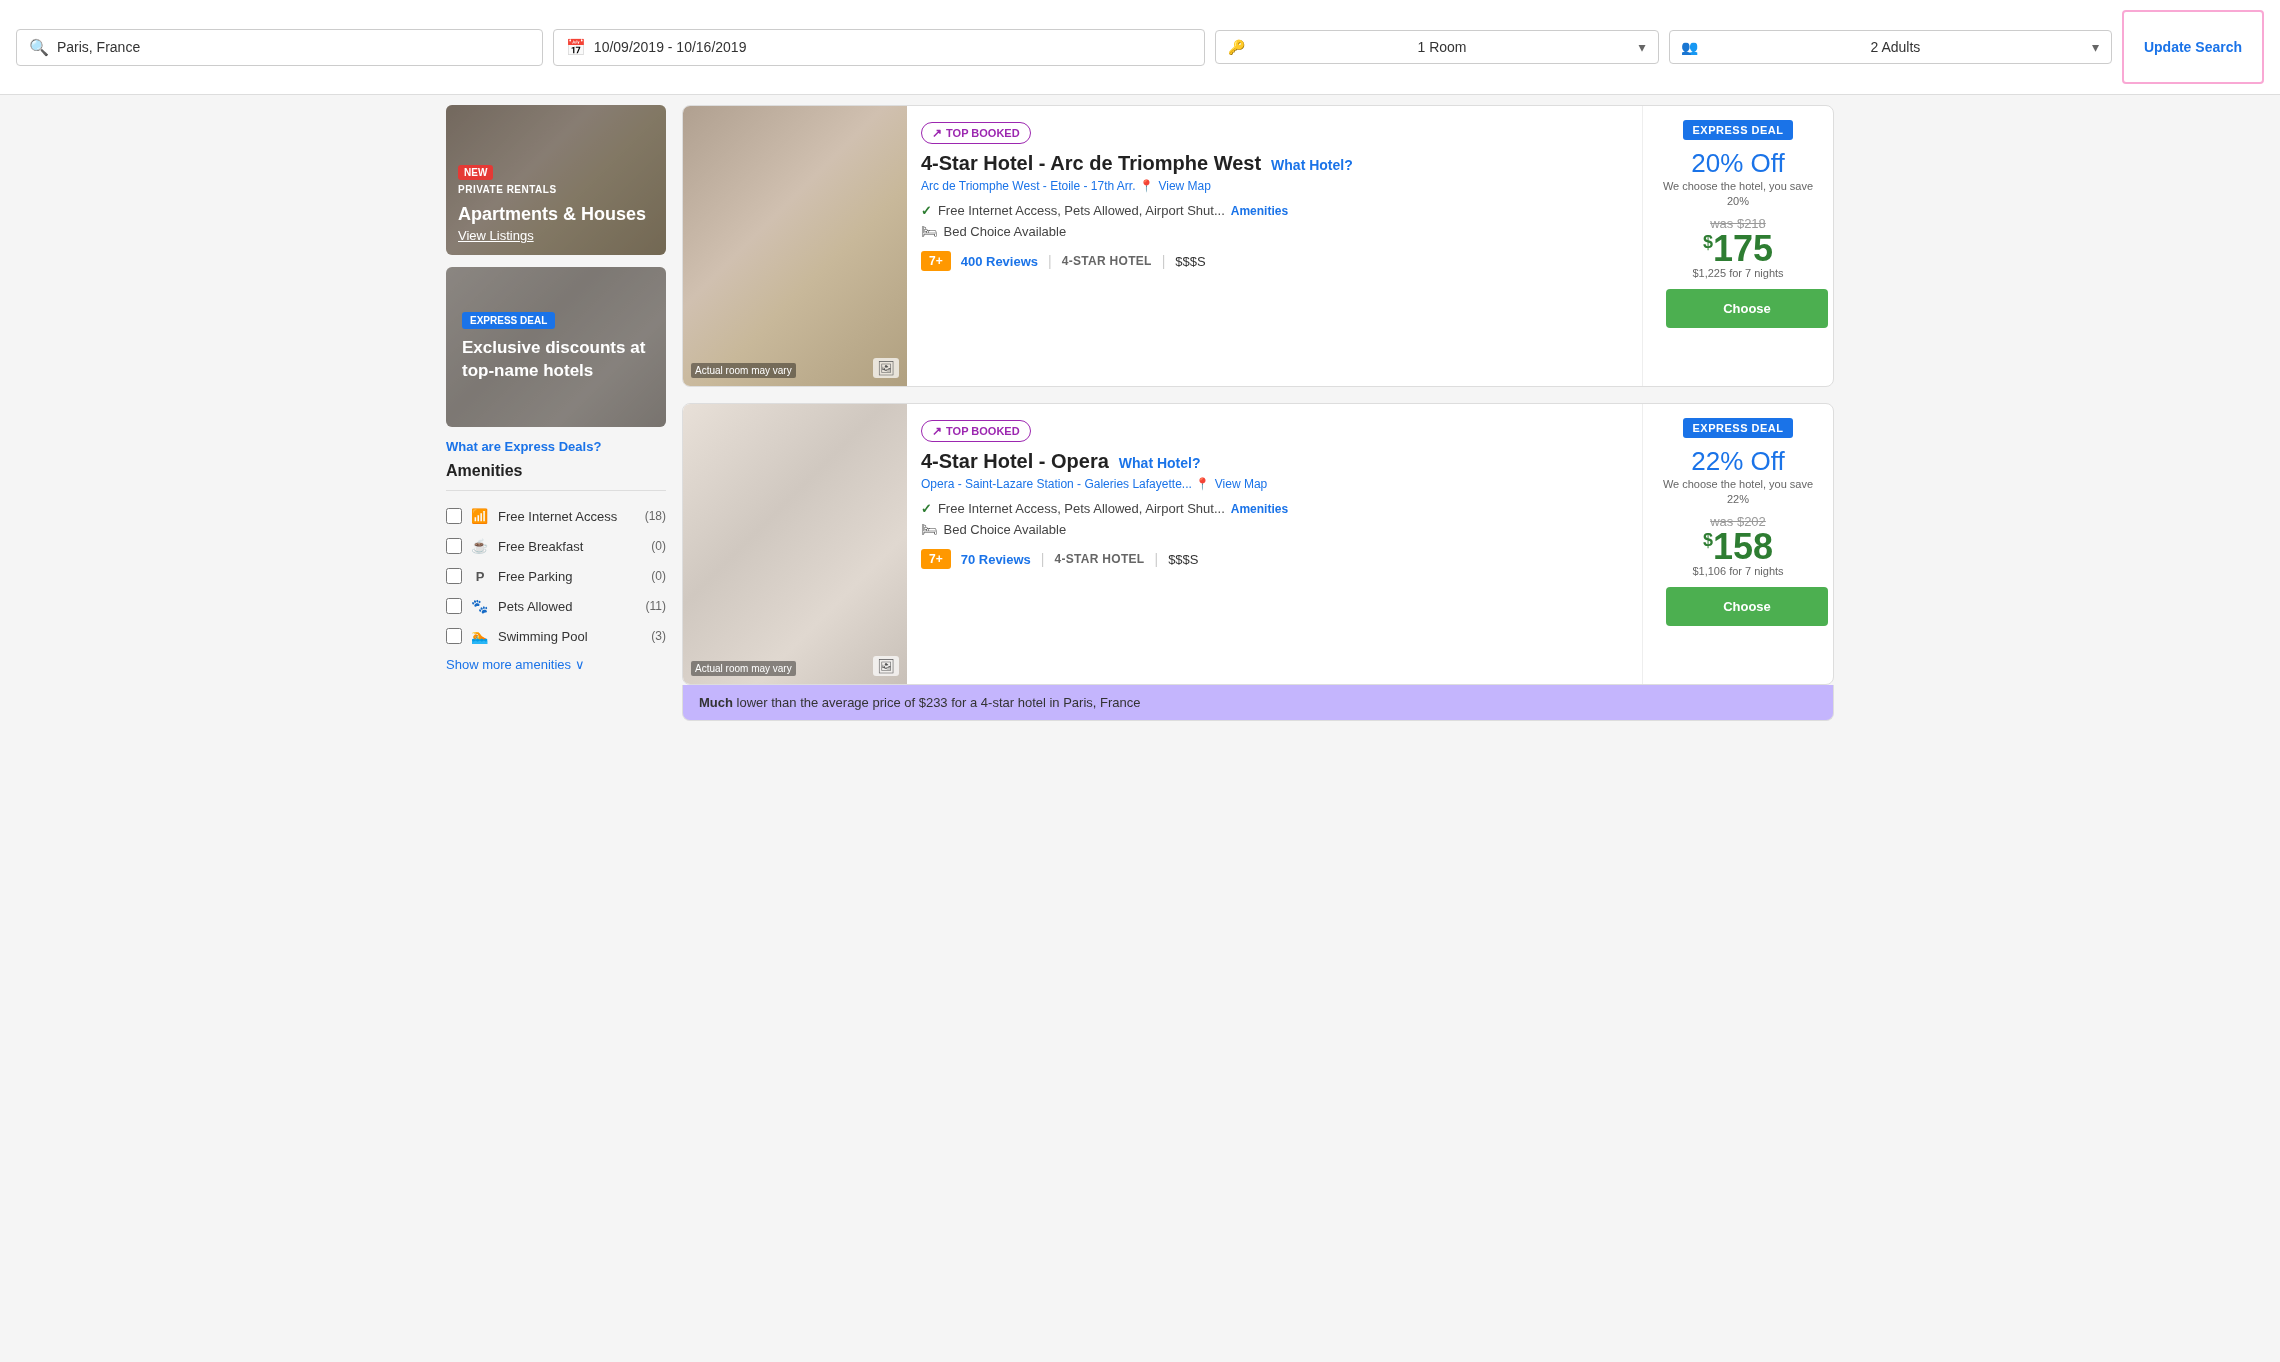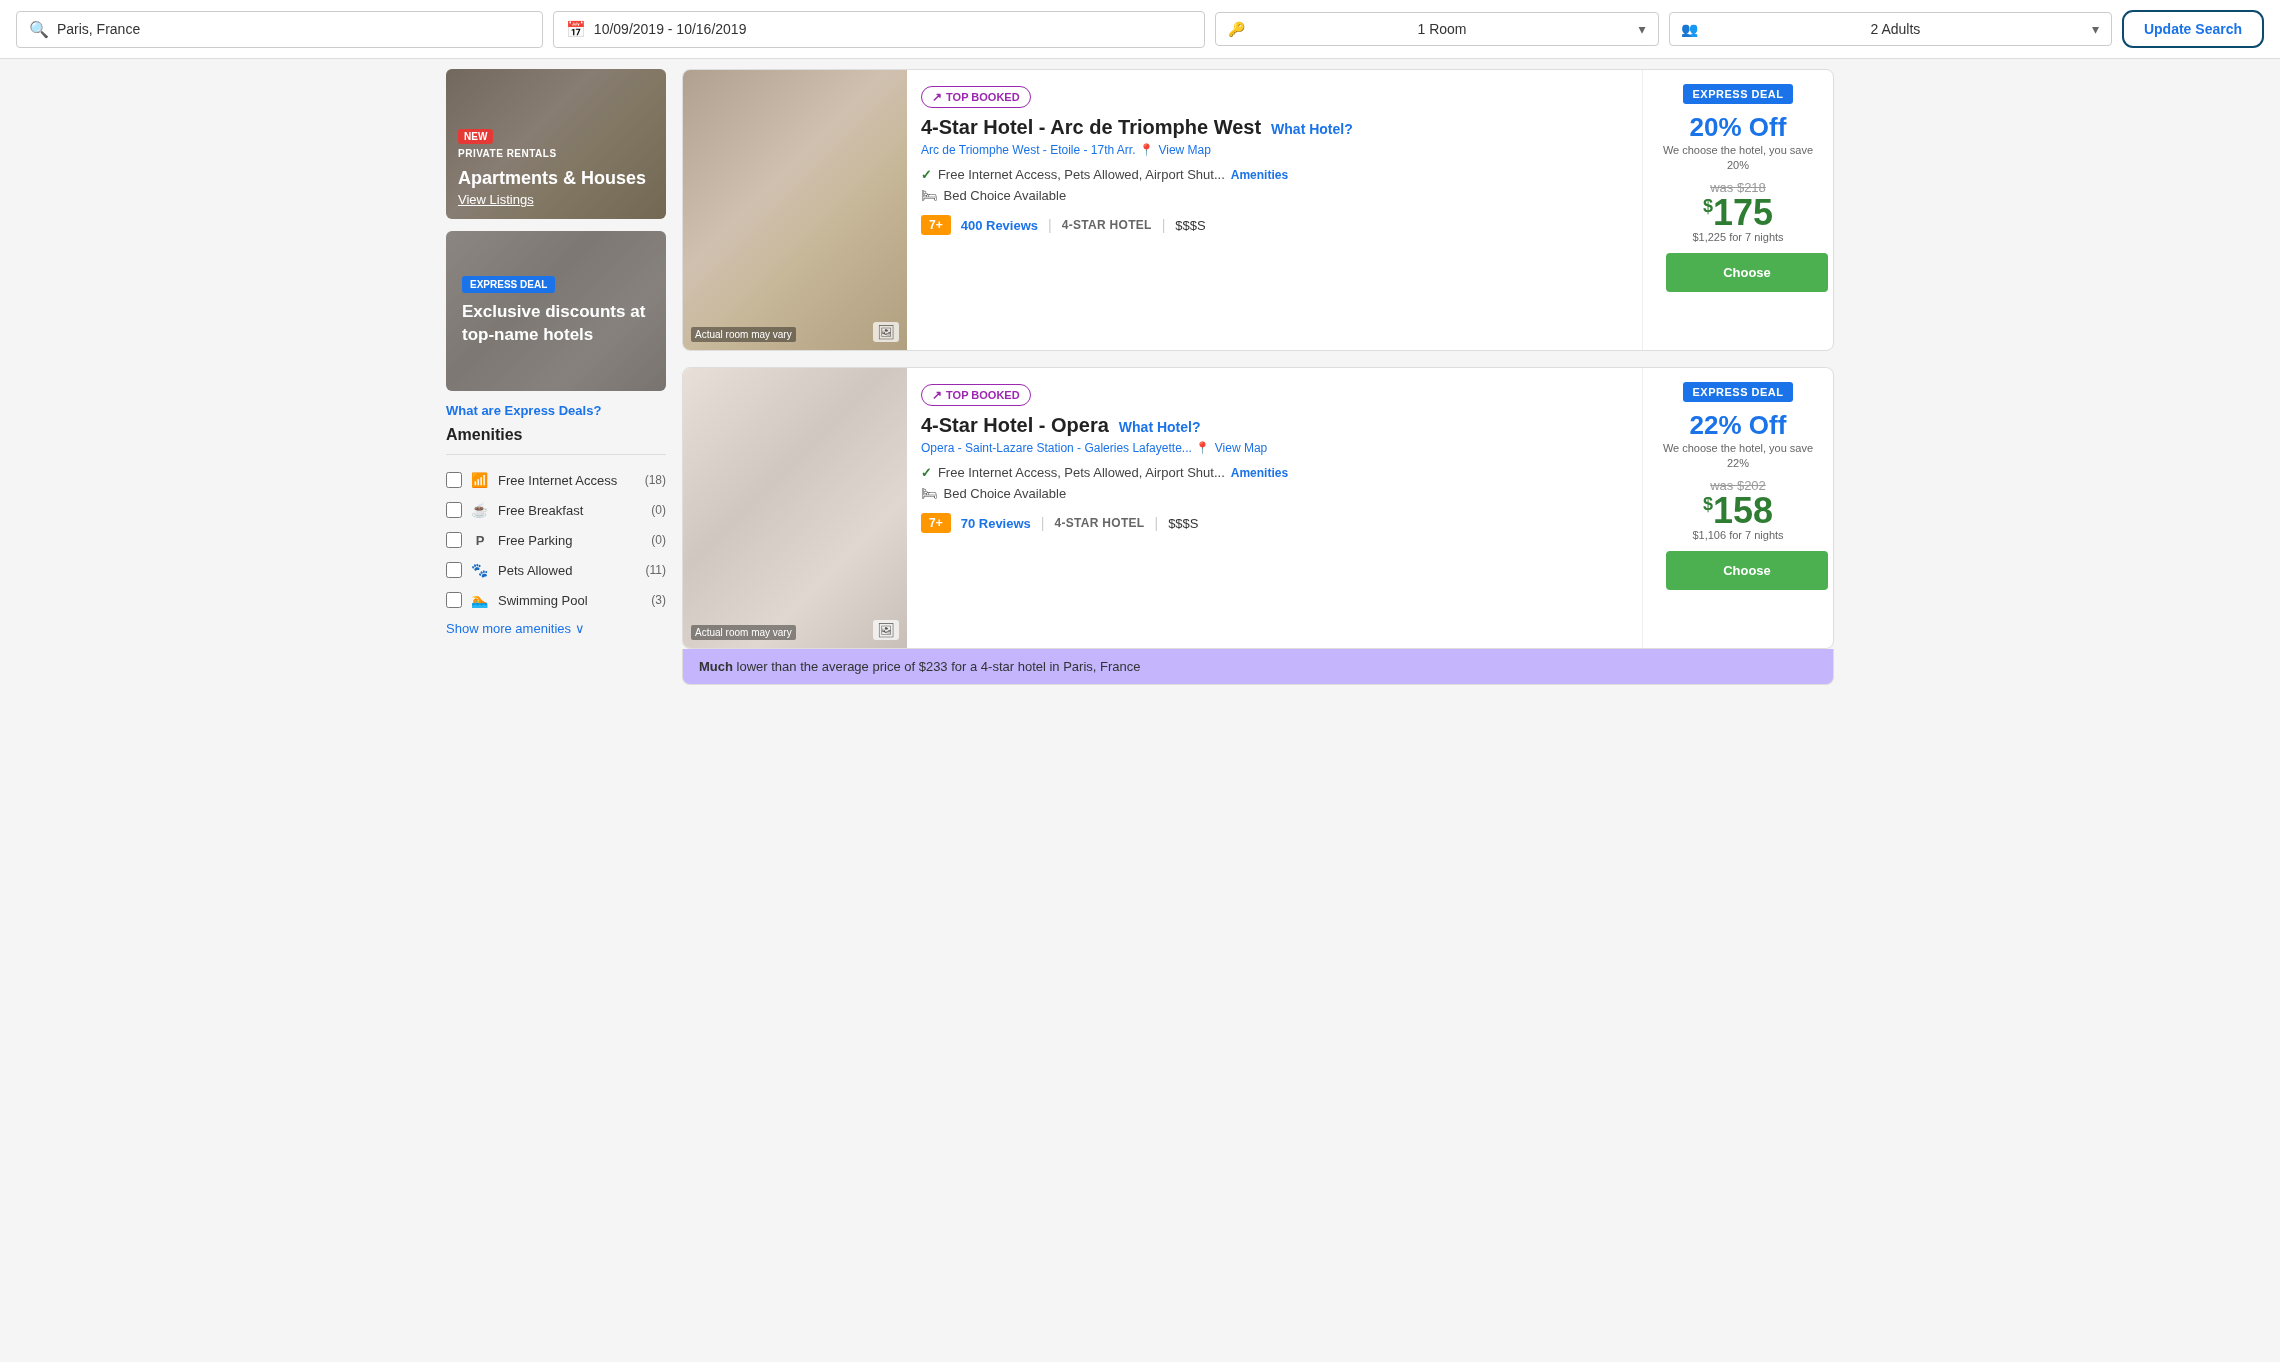--- a/index.html
+++ b/index.html
@@ -4,21 +4,21 @@
   <style>
     * { box-sizing: border-box; margin: 0; padding: 0; }
     body { font-family: Arial, sans-serif; background: #f5f5f5; color: #333; font-size: 14px; }
 
     
     .header { background: #fff; border-bottom: 1px solid #ddd; padding: 10px 16px; display: flex; align-items: center; gap: 10px; }
     .search-field { display: flex; align-items: center; border: 1px solid #ccc; border-radius: 4px; padding: 8px 12px; flex: 1.2; gap: 8px; background: #fff; }
     .search-field input { border: none; outline: none; font-size: 14px; width: 100%; color: #333; }
     .date-field { display: flex; align-items: center; border: 1px solid #ccc; border-radius: 4px; padding: 8px 12px; flex: 1.5; gap: 8px; background: #fff; color: #333; }
     .room-field, .adults-field { display: flex; align-items: center; border: 1px solid #ccc; border-radius: 4px; padding: 8px 12px; flex: 1; gap: 8px; background: #fff; cursor: pointer; color: #333; justify-content: space-between; }
-    .update-btn { background: #fff; border: 2px solid #0c4a6e; color: #1a73e8; border-radius: 11px; padding: 9px 20px; font-size: 14px; font-weight: bold; cursor: pointer; white-space: nowrap; }
+    .update-btn { background: #fff; border: 2px solid #f9a8d4; color: #1a73e8; border-radius: 4px; padding: 27px 20px; font-size: 14px; font-weight: bold; cursor: pointer; white-space: nowrap; }
 
     
     .main { display: flex; max-width: 1420px; margin: 0 auto; padding: 10px 16px; gap: 16px; }
 
     
     .sidebar { width: 220px; flex-shrink: 0; }
     .promo-private { border-radius: 6px; overflow: hidden; position: relative; margin-bottom: 12px; height: 150px; background: #888; }
     .promo-private-overlay { position: absolute; top: 0; left: 0; right: 0; bottom: 0; background: rgba(0,0,0,0.35); display: flex; flex-direction: column; justify-content: flex-end; padding: 12px; }
     .new-badge { background: #e53935; color: #fff; font-size: 10px; font-weight: bold; padding: 2px 6px; border-radius: 3px; display: inline-block; margin-bottom: 4px; width: fit-content; }
     .private-label { color: #fff; font-size: 10px; font-weight: bold; text-transform: uppercase; letter-spacing: 0.5px; }
@@ -61,21 +61,21 @@
     .bed-row { display: flex; align-items: center; gap: 6px; font-size: 13px; color: #444; }
     .rating-row { display: flex; align-items: center; gap: 10px; margin-top: 12px; }
     .rating-badge { background: #ff9800; color: #fff; font-size: 12px; font-weight: bold; padding: 3px 8px; border-radius: 3px; }
     .reviews-count { color: #1a73e8; font-size: 13px; font-weight: bold; cursor: pointer; }
     .pipe { color: #ccc; }
     .hotel-class { font-size: 12px; color: #666; font-weight: bold; text-transform: uppercase; letter-spacing: 0.3px; }
     .price-tier { color: #333; font-size: 13px; }
 
     .hotel-price { width: 190px; flex-shrink: 0; padding: 14px 14px; display: flex; flex-direction: column; align-items: center; }
     .express-deal-badge { background: #1a73e8; color: #fff; font-size: 11px; font-weight: bold; padding: 4px 10px; border-radius: 3px; margin-bottom: 8px; text-align: center; letter-spacing: 0.5px; }
-    .discount-pct { color: #1a73e8; font-size: 26px; font-weight: bold; text-align: center; }
+    .discount-pct { color: #1a73e8; font-size: 26px; font-weight: normal; text-align: center; }
     .discount-desc { color: #666; font-size: 11px; text-align: center; margin-bottom: 6px; line-height: 1.4; }
     .was-price { color: #999; font-size: 13px; text-align: center; }
     .was-price s { color: #999; }
     .current-price { color: #2e7d32; font-size: 36px; font-weight: bold; text-align: center; line-height: 1; }
     .current-price sup { font-size: 18px; vertical-align: super; }
     .total-price { color: #666; font-size: 11px; text-align: center; margin-bottom: 10px; }
     .choose-btn { background: #4caf50; color: #fff; border: none; border-radius: 4px; padding: 12px 0; font-size: 13px; font-weight: bold; cursor: pointer; width: 100%; margin-left: 18px; }
 
     
     .tooltip-bar { background: #c4b5fd; border: 1px solid #ddd; border-top: none; padding: 10px 16px; font-size: 13px; color: #333; border-radius: 0 0 8px 8px; margin-top: -16px; margin-bottom: 16px; }

